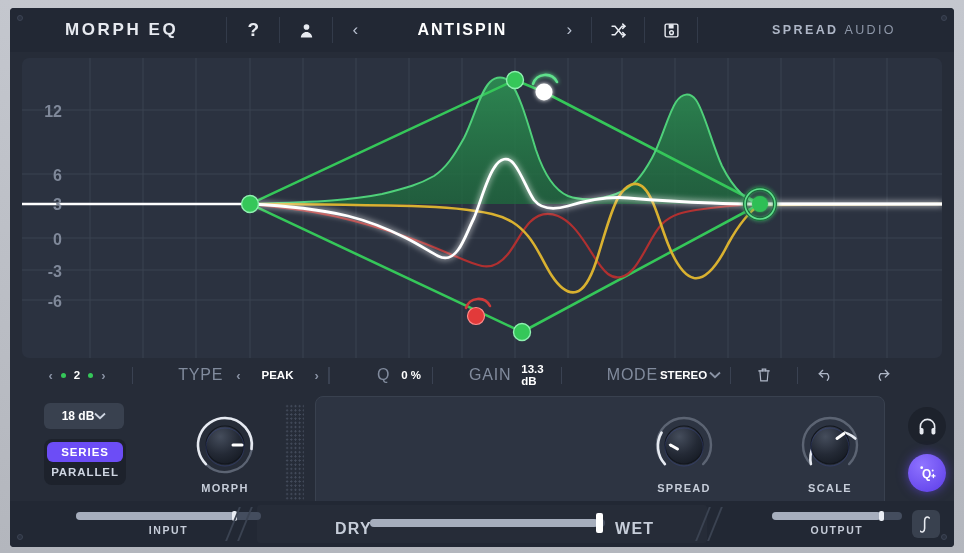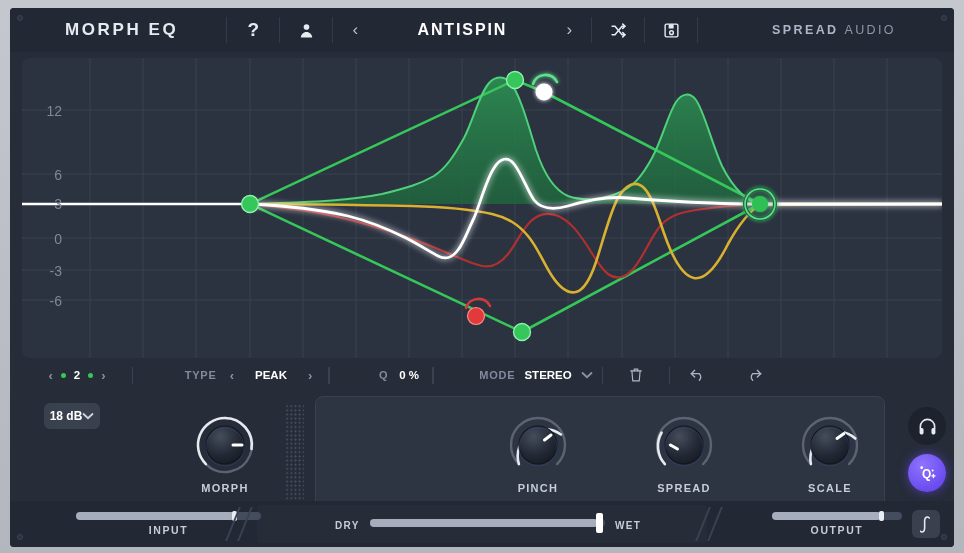--- a/index.html
+++ b/index.html
@@ -65,43 +65,43 @@
   }
   .maker .light { color:#8e97a8; font-weight:normal; }
 
   
   .graph-wrap {
     position:absolute; left:12px; top:50px; width:920px; height:300px;
     background:#2b3240; border-radius:7px; overflow:hidden;
   }
   .graph-svg { position:absolute; left:0; top:0; }
   .db-label {
-    position:absolute; color:#7f8899; font-size:14px; font-weight:normal;
+    position:absolute; color:#7f8899; font-size:16px; font-weight:bold;
     text-align:right; width:26px;
   }
 
   
   .parambar {
     position:absolute; left:12px; top:354px; width:920px; height:26px;
     display:flex; align-items:center;
     color:#cfd6e2; font-size:11.5px; font-weight:bold;
   }
   .pb-sep { width:1px; height:17px; background:#3a4252; }
   .pb-group { display:flex; align-items:center; height:26px; }
-  .pb-lbl { color:#818b9d; letter-spacing:0.8px; font-weight:bold; font-size:11px;margin-left:36px; }
+  .pb-lbl { color:#818b9d; letter-spacing:0.8px; font-weight:normal; font-size:16px;margin-left:36px; }
   .pb-val { color:#ffffff; font-weight:bold; font-size:11.5px; }
   .pb-chev { color:#8a93a5; font-size:13px; cursor:pointer; }
   .band-dot { width:5px; height:5px; border-radius:50%; background:#35c759; }
 
   
   .controls {
     position:absolute; left:12px; top:384px; width:920px; height:122px;
   }
   .db-select {
-    position:absolute; left:22px; top:11px; width:56px; height:26px;
+    position:absolute; left:22px; top:11px; width:80px; height:26px;
     background:#39414f; border-radius:6px;
     display:flex; align-items:center; justify-content:center; 
     color:#fff; font-size:12px; font-weight:bold; cursor:pointer;
   }
   .sp-toggle {
     position:absolute; left:22px; top:47px; width:82px; height:46px;
     background:#1d222c; border-radius:8px; padding:3px;
     display:flex; flex-direction:column; gap:1px;
   }
   .sp-opt {
@@ -146,21 +146,21 @@
   .btrack {
     height:8px; border-radius:4px; background:#444d5e; position:relative;
   }
   .bfill { position:absolute; left:0; top:0; height:8px; border-radius:4px; background:#a6aebd; }
   .bhandle { position:absolute; top:-1px; width:5px; height:10px; border-radius:2px; background:#e9edf4; }
   .bcap {
     margin-top:4px; text-align:center; color:#c6cdd9;
     font-size:10.5px; font-weight:bold; letter-spacing:1.6px;
   }
   .dw-label {
-    position:absolute; color:#c6cdd9; font-size:10px; font-weight:bold; letter-spacing:1.3px;
+    position:absolute; color:#c6cdd9; font-size:16px; font-weight:bold; letter-spacing:1.3px;
   }
   .slash {
     position:absolute; width:2px; height:34px; background:#3b4352;
     transform: skewX(-22deg);
   }
   .fn-btn {
     position:absolute; right:14px; top:9px; width:28px; height:28px;
     border-radius:6px; background:#39414f;
     display:flex; align-items:center; justify-content:center;
     color:#e7eaf0; font-size:16px; cursor:pointer;
@@ -415,24 +415,28 @@
 
     <div class="pb-sep"></div>
 
     <div class="pb-group" style="width:102px; justify-content:center; gap:11px;">
       <span class="pb-lbl">Q</span>
       <span class="pb-val">0 %</span>
     </div>
 
     <div class="pb-sep"></div>
 
-
-    <div class="pb-sep"></div>
-
-    <div class="pb-group" style="width:168px; justify-content:center; gap:9px;">
+    <div class="pb-group" style="width:128px; justify-content:center; gap:10px;">
+      <span class="pb-lbl">GAIN</span>
+      <span class="pb-val">13.3 dB</span>
+    </div>
+
+    <div class="pb-sep"></div>
+
+    <div class="pb-group" style="width:168px; justify-content:center; gap:2px;">
       <span class="pb-lbl">MODE</span>
       <span class="pb-val">STEREO</span>
       <svg width="12" height="8" viewBox="0 0 12 8" fill="none" stroke="#8a93a5" stroke-width="1.8">
             <path d="M1 1.5 L6 6.2 L11 1.5"></path>
           </svg>
     </div>
 
     <div class="pb-sep"></div>
 
     <div class="pb-group" style="width:66px; justify-content:center;">
@@ -462,20 +466,24 @@
 
   <div class="controls">
 
     <div class="db-select">
       <span>18 dB</span>
       <svg width="12" height="8" viewBox="0 0 12 8" fill="none" stroke="#cfd6e2" stroke-width="1.8">
             <path d="M1 1.5 L6 6.2 L11 1.5"></path>
           </svg>
     </div>
 
+    <div class="sp-toggle">
+      <div class="sp-opt on">SERIES</div>
+      <div class="sp-opt">PARALLEL</div>
+    </div>
 
     <div class="knob-cell" style="left:172px; top:22px; width:62px;">
       <div class="knob">
         <svg width="62" height="62" viewBox="0 0 62 62">
           <defs>
             <radialGradient id="kg" cx="38%" cy="28%" r="78%">
               <stop offset="0%" stop-color="#454d5c"></stop>
                   <stop offset="60%" stop-color="#242a36"></stop>
               <stop offset="100%" stop-color="#161b24"></stop>
             </radialGradient>
@@ -488,32 +496,20 @@
         </svg>
       </div>
       <div class="knob-label">MORPH</div>
     </div>
 
     <div class="dots"></div>
 
     <div class="knob-panel"></div>
 
 
-    <div class="knob-cell" style="left:485px; top:22px; width:62px;">
-      <div class="knob">
-        <svg width="62" height="62" viewBox="0 0 62 62">
-          <path d="M11.9,50.1 A27,27 0 1 1 50.1,50.1" fill="none" stroke="#5c6473" stroke-width="2.4" stroke-linecap="round"></path>
-          <path d="M11.9,50.1 A27,27 0 0 1 53.9,20.5" fill="none" stroke="#e6eaf1" stroke-width="2.6" stroke-linecap="round"></path>
-          <circle cx="31" cy="31" r="19" fill="url(#kg)" stroke="#12161d" stroke-width="1.2"></circle>
-          <circle cx="31" cy="33" r="19" fill="none" stroke="#3c4a8a" stroke-width="1" opacity="0.45"></circle>
-          <line x1="37.5" y1="26" x2="44" y2="21" stroke="#ffffff" stroke-width="3" stroke-linecap="round"></line>
-        </svg>
-      </div>
-      <div class="knob-label">PINCH</div>
-    </div>
 
     <div class="knob-cell" style="left:631px; top:22px; width:62px;">
       <div class="knob">
         <svg width="62" height="62" viewBox="0 0 62 62">
           <path d="M11.9,50.1 A27,27 0 1 1 50.1,50.1" fill="none" stroke="#5c6473" stroke-width="2.4" stroke-linecap="round"></path>
           <path d="M11.9,50.1 A27,27 0 0 1 8.6,18.5" fill="none" stroke="#e6eaf1" stroke-width="2.6" stroke-linecap="round"></path>
           <circle cx="31" cy="31" r="19" fill="url(#kg)" stroke="#12161d" stroke-width="1.2"></circle>
           <circle cx="31" cy="33" r="19" fill="none" stroke="#3c4a8a" stroke-width="1" opacity="0.45"></circle>
           <line x1="24.5" y1="35" x2="17.5" y2="31" stroke="#ffffff" stroke-width="3" stroke-linecap="round"></line>
         </svg>

